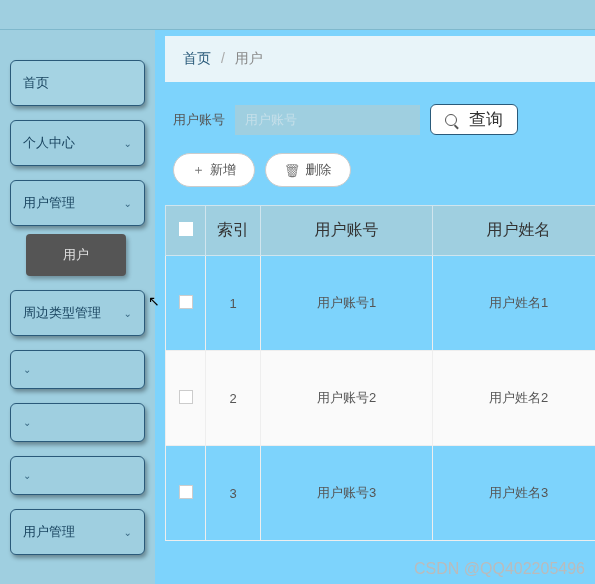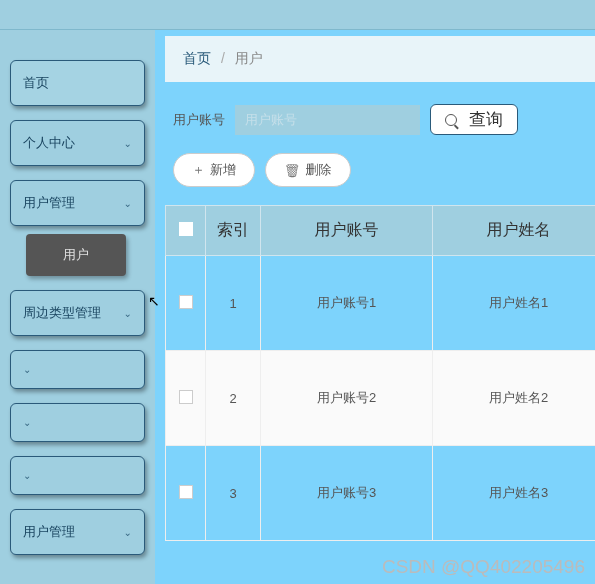--- a/index.html
+++ b/index.html
@@ -131,21 +131,21 @@
       background: #fff;
       display: inline-block;
       cursor: pointer;
     }
     .table th .checkbox { border-color: #fff; }
     
     .watermark {
       position: absolute;
       bottom: 6px;
       right: 10px;
-      font-size: 19px;
+      font-size: 16px;
       color: #bbb;
     }
     .cursor-arrow {
       position: absolute;
       left: 148px;
       top: 293px;
       font-size: 14px;
       color: #000;
       pointer-events: none;
     }

